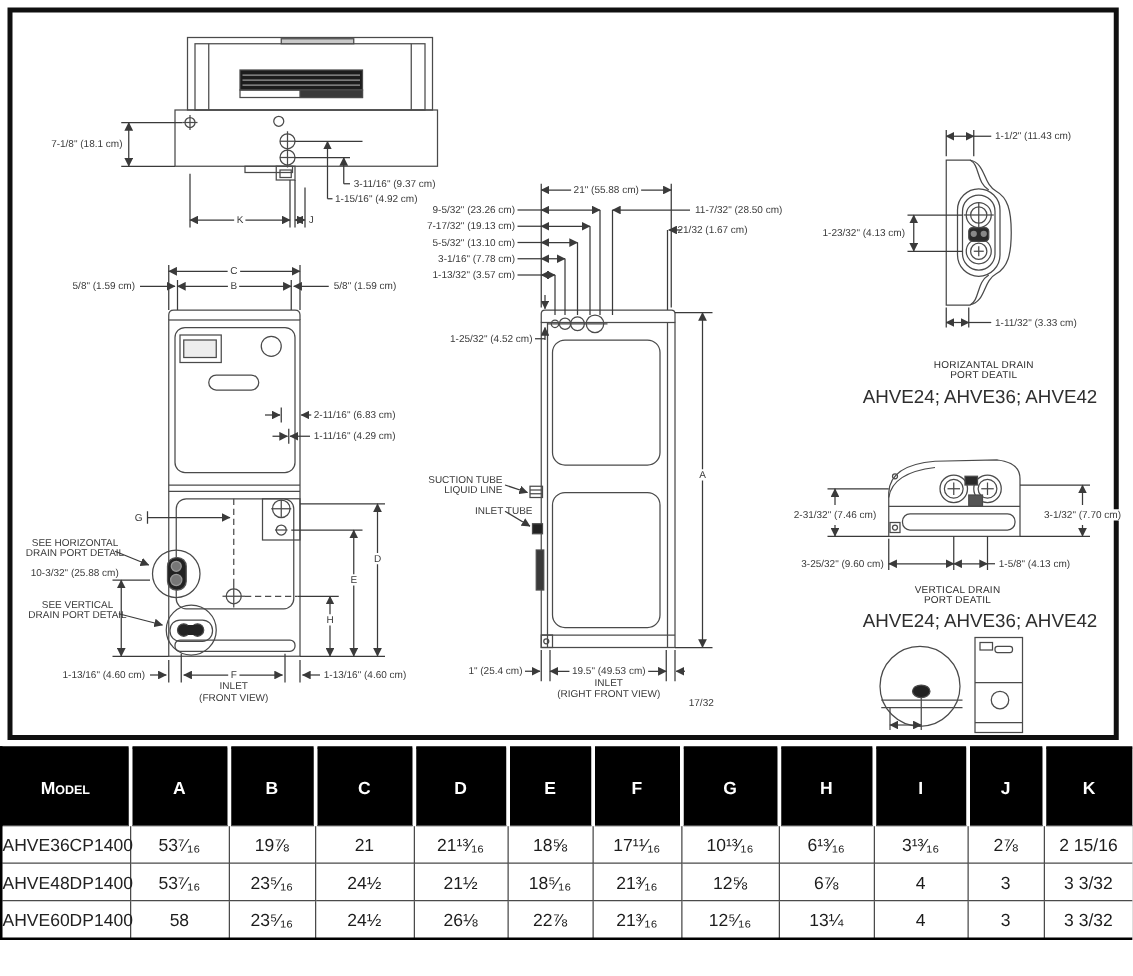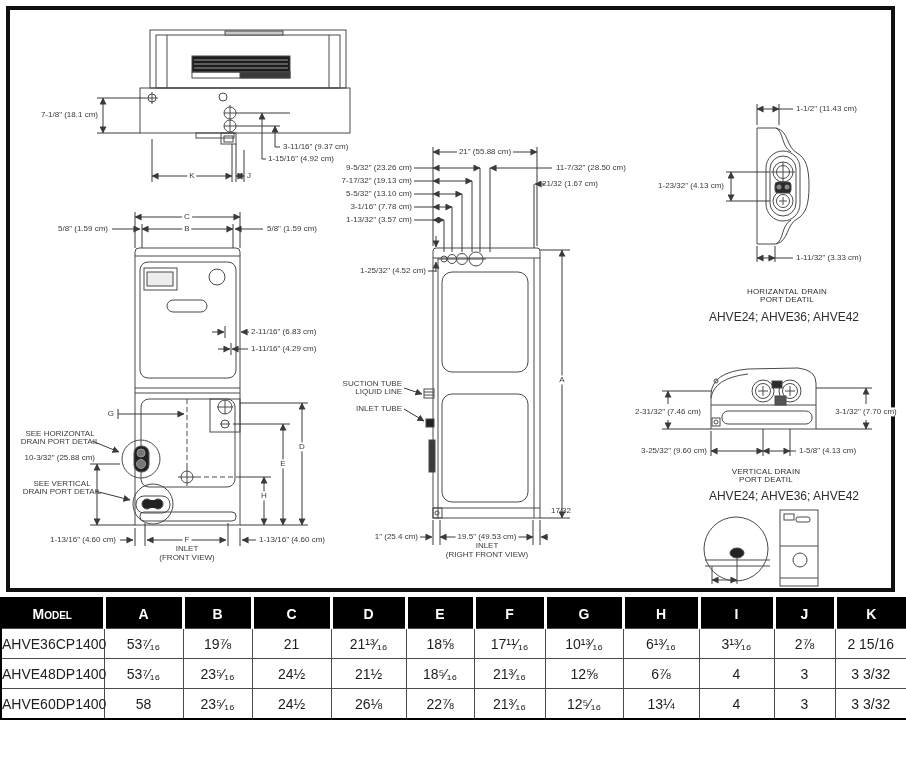--- a/index.html
+++ b/index.html
@@ -6,27 +6,27 @@
   .sheet{position:relative;width:906px;height:781px;background:#fff;
          font-family:"Liberation Sans",sans-serif;overflow:hidden;}
   .draw-box{position:absolute;left:6px;top:6px;width:889px;height:586px;
             box-sizing:border-box;border:4px solid #101010;background:#fff;}
   .draw-svg{position:absolute;left:0;top:0;}
   .lbl{position:absolute;font-size:8px;line-height:1.15;color:#3a3a3a;
        white-space:nowrap;transform:translate(0,-50%);}
   .lbl.r{transform:translate(-100%,-50%);}
   .lbl.c{transform:translate(-50%,-50%);}
   .lbl.bg{background:#fff;padding:0 2px;}
-  .lbl.md{font-size:12px;color:#2e2e2e;}
+  .lbl.md{font-size:15px;color:#2e2e2e;}
   .lbl.tt{font-size:8px;letter-spacing:.2px;color:#2e2e2e;}
   table.spec{position:absolute;left:0;top:597px;width:906px;border-collapse:collapse;
              table-layout:fixed;border:2px solid #000;}
   table.spec th{background:#000;color:#fff;font-size:14px;font-weight:bold;
                 font-variant:small-caps;height:29px;border-left:3px solid #fff;
-                text-align:center;padding:0;}
+                text-align:center;padding:16px;}
   table.spec th:first-child{border-left:none;}
   table.spec td{height:29px;border:1px solid #4a4a4a;text-align:center;
                 font-size:14px;color:#1c1c1c;padding:0;background:#fff;}
   table.spec td.model{font-size:14px;color:#222;}
 </style>
 </head>
 <body>
 
 <div class="sheet">
   <div class="draw-box"></div>
@@ -329,27 +329,27 @@
   <div class="lbl r" style="left:412px;top:168px">9-5/32" (23.26 cm)</div>
   <div class="lbl r" style="left:412px;top:181px">7-17/32" (19.13 cm)</div>
   <div class="lbl r" style="left:412px;top:194px">5-5/32" (13.10 cm)</div>
   <div class="lbl r" style="left:412px;top:207px">3-1/16" (7.78 cm)</div>
   <div class="lbl r" style="left:412px;top:220px">1-13/32" (3.57 cm)</div>
   <div class="lbl r" style="left:426px;top:271px">1-25/32" (4.52 cm)</div>
   <div class="lbl" style="left:556px;top:168px">11-7/32" (28.50 cm)</div>
   <div class="lbl" style="left:542px;top:184px">21/32 (1.67 cm)</div>
   <div class="lbl r" style="left:402px;top:384px">SUCTION TUBE</div>
   <div class="lbl r" style="left:402px;top:392px">LIQUID LINE</div>
-  <div class="lbl r" style="left:402px;top:409px">INLET TUBE</div>
+  <div class="lbl r" style="left:426px;top:409px">INLET TUBE</div>
   <div class="lbl c bg" style="left:562px;top:380px">A</div>
   <div class="lbl r" style="left:418px;top:537px">1" (25.4 cm)</div>
   <div class="lbl c bg" style="left:487px;top:537px">19.5" (49.53 cm)</div>
   <div class="lbl c" style="left:487px;top:546px">INLET</div>
   <div class="lbl c" style="left:487px;top:555px">(RIGHT FRONT VIEW)</div>
-  <div class="lbl" style="left:551px;top:511px">17/32</div>
+  <div class="lbl" style="left:551px;top:562px">17/32</div>
 
   <div class="lbl" style="left:796px;top:109px">1-1/2" (11.43 cm)</div>
   <div class="lbl r" style="left:724px;top:186px">1-23/32" (4.13 cm)</div>
   <div class="lbl" style="left:796px;top:258px">1-11/32" (3.33 cm)</div>
   <div class="lbl c tt" style="left:787px;top:292px">HORIZANTAL DRAIN</div>
   <div class="lbl c tt" style="left:787px;top:300px">PORT DEATIL</div>
   <div class="lbl c md" style="left:784px;top:318px">AHVE24; AHVE36; AHVE42</div>
 
   <div class="lbl c bg" style="left:668px;top:412px">2-31/32" (7.46 cm)</div>
   <div class="lbl c bg" style="left:866px;top:412px">3-1/32" (7.70 cm)</div>

